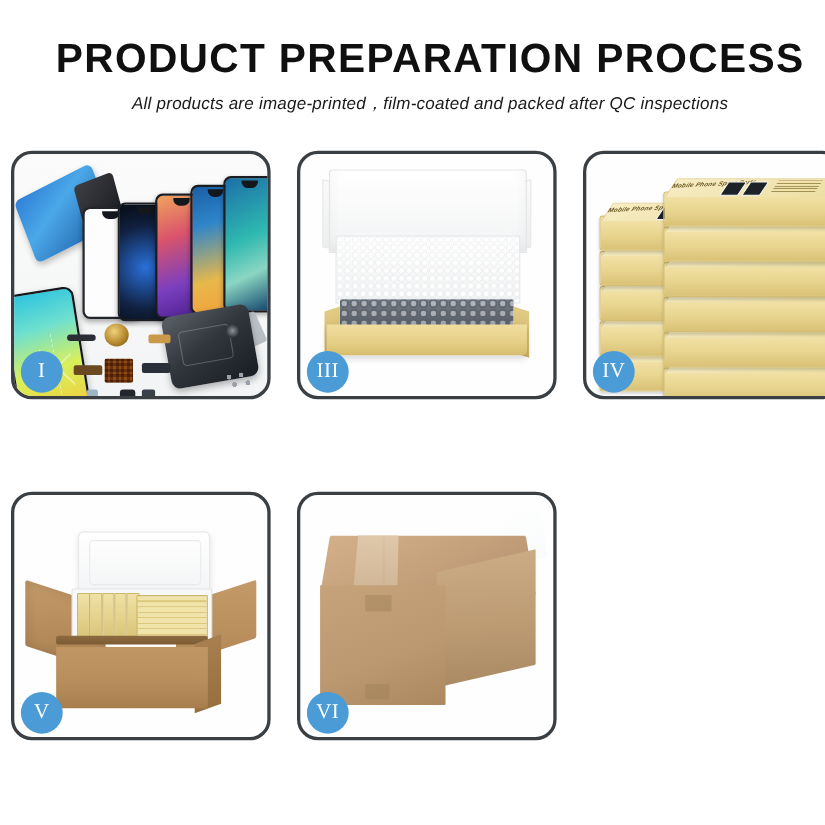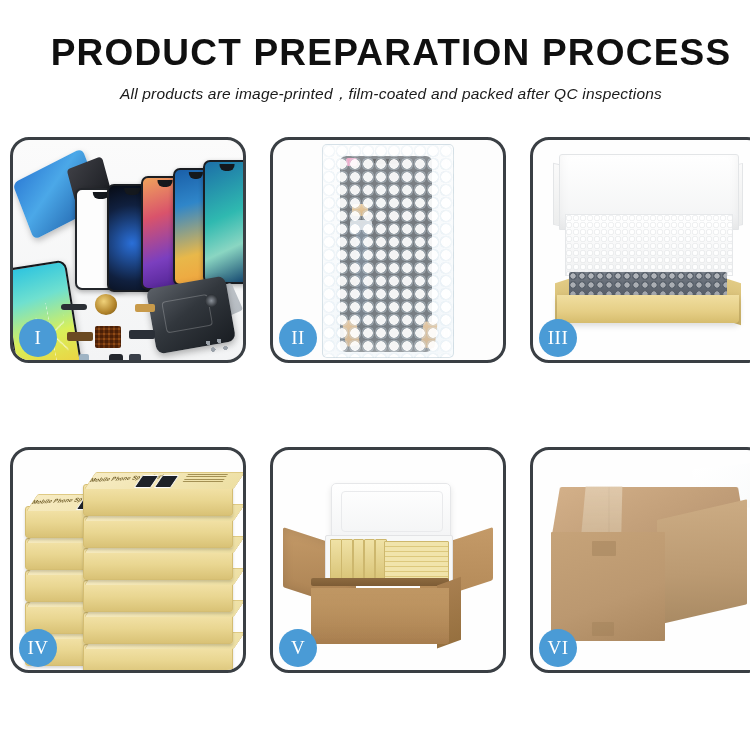--- a/index.html
+++ b/index.html
@@ -415,35 +415,20 @@
         <div class="prt flex2"></div>
         <div class="prt flex3"></div>
         <div class="prt cam"></div>
         <div class="prt sim"></div>
         <div class="prt btn1"></div>
         <div class="screws"></div>
       </div>
       <div class="badge">I</div>
     </div>
 
-    <div class="panel p2">
-      <div class="stage">
-        <div class="bagwrap">
-          <div class="screen-in"></div>
-          <div class="conn"></div>
-          <div class="flexcable"></div>
-          <div class="tab-org-t"></div>
-          <div class="tab-org-l"></div>
-          <div class="tab-org-r"></div>
-          <div class="pinkdot"></div>
-          <div class="bubbles"></div>
-        </div>
-      </div>
-      <div class="badge">II</div>
-    </div>
 
     <div class="panel p3">
       <div class="stage">
         <div class="tray">
           <div class="lid-flapL"></div>
           <div class="lid-flapR"></div>
           <div class="lid-back"></div>
           <div class="foam"></div>
           <div class="greywrap"></div>
           <div class="tray-sideL"></div>

